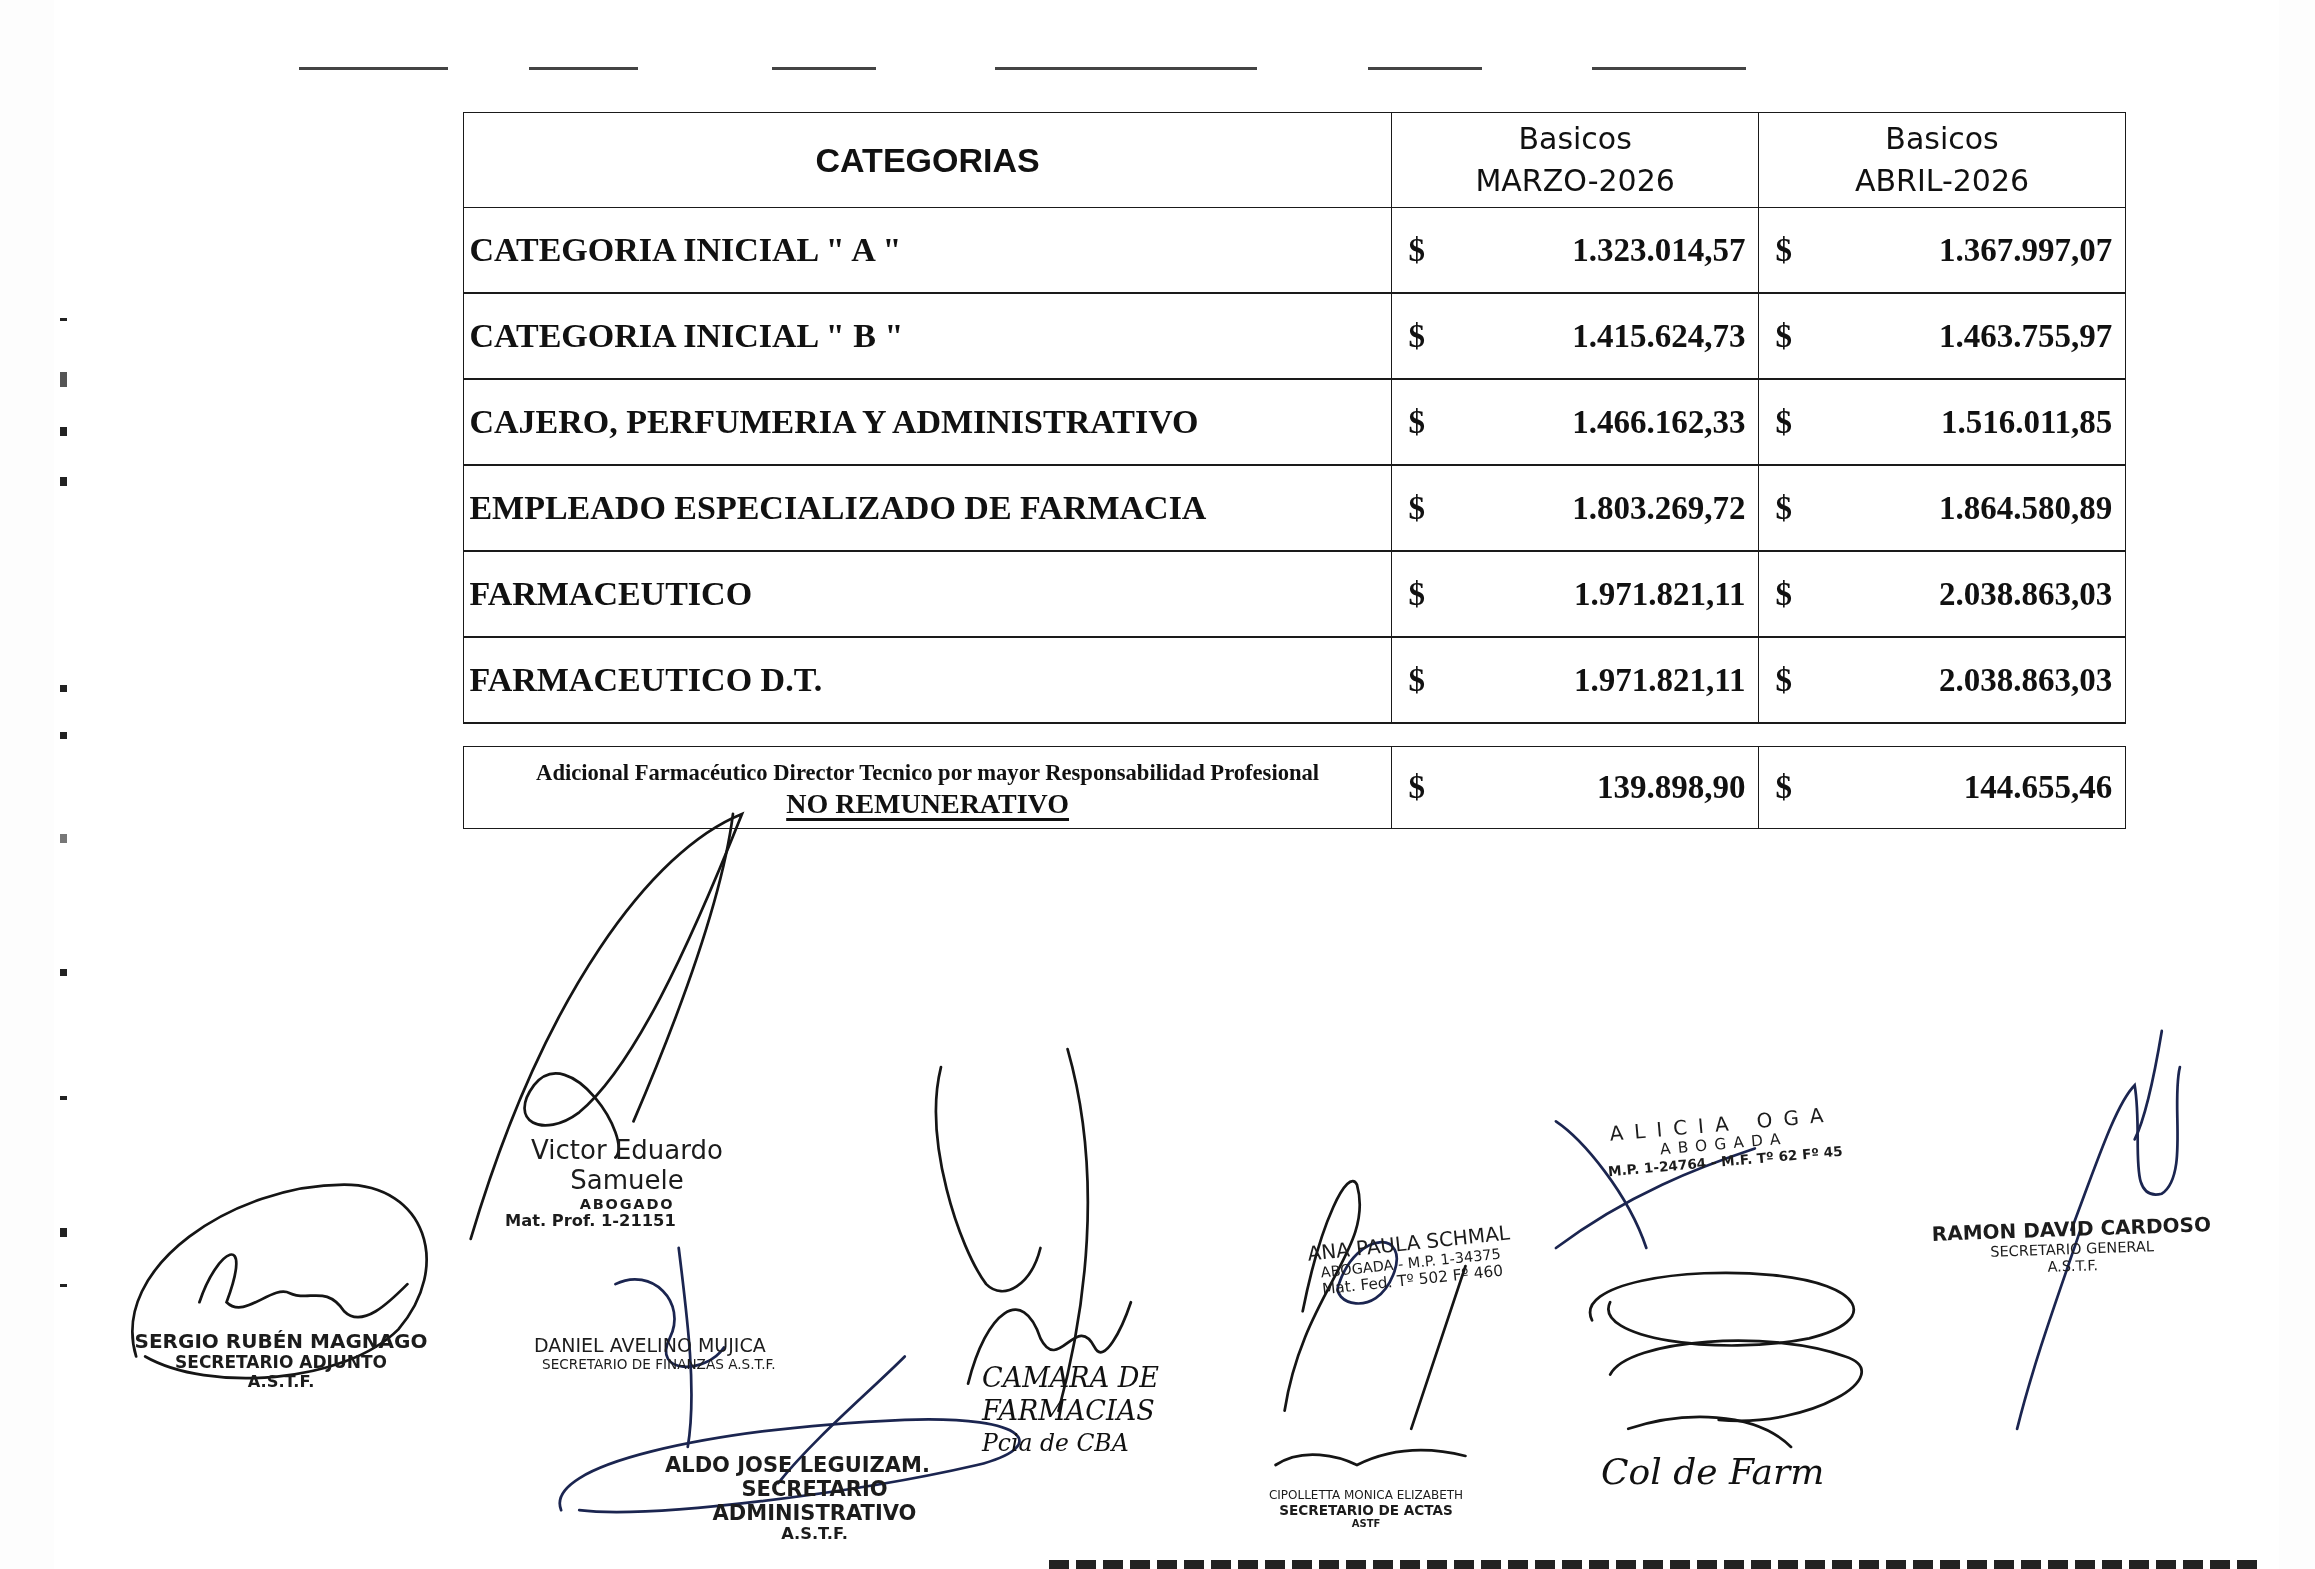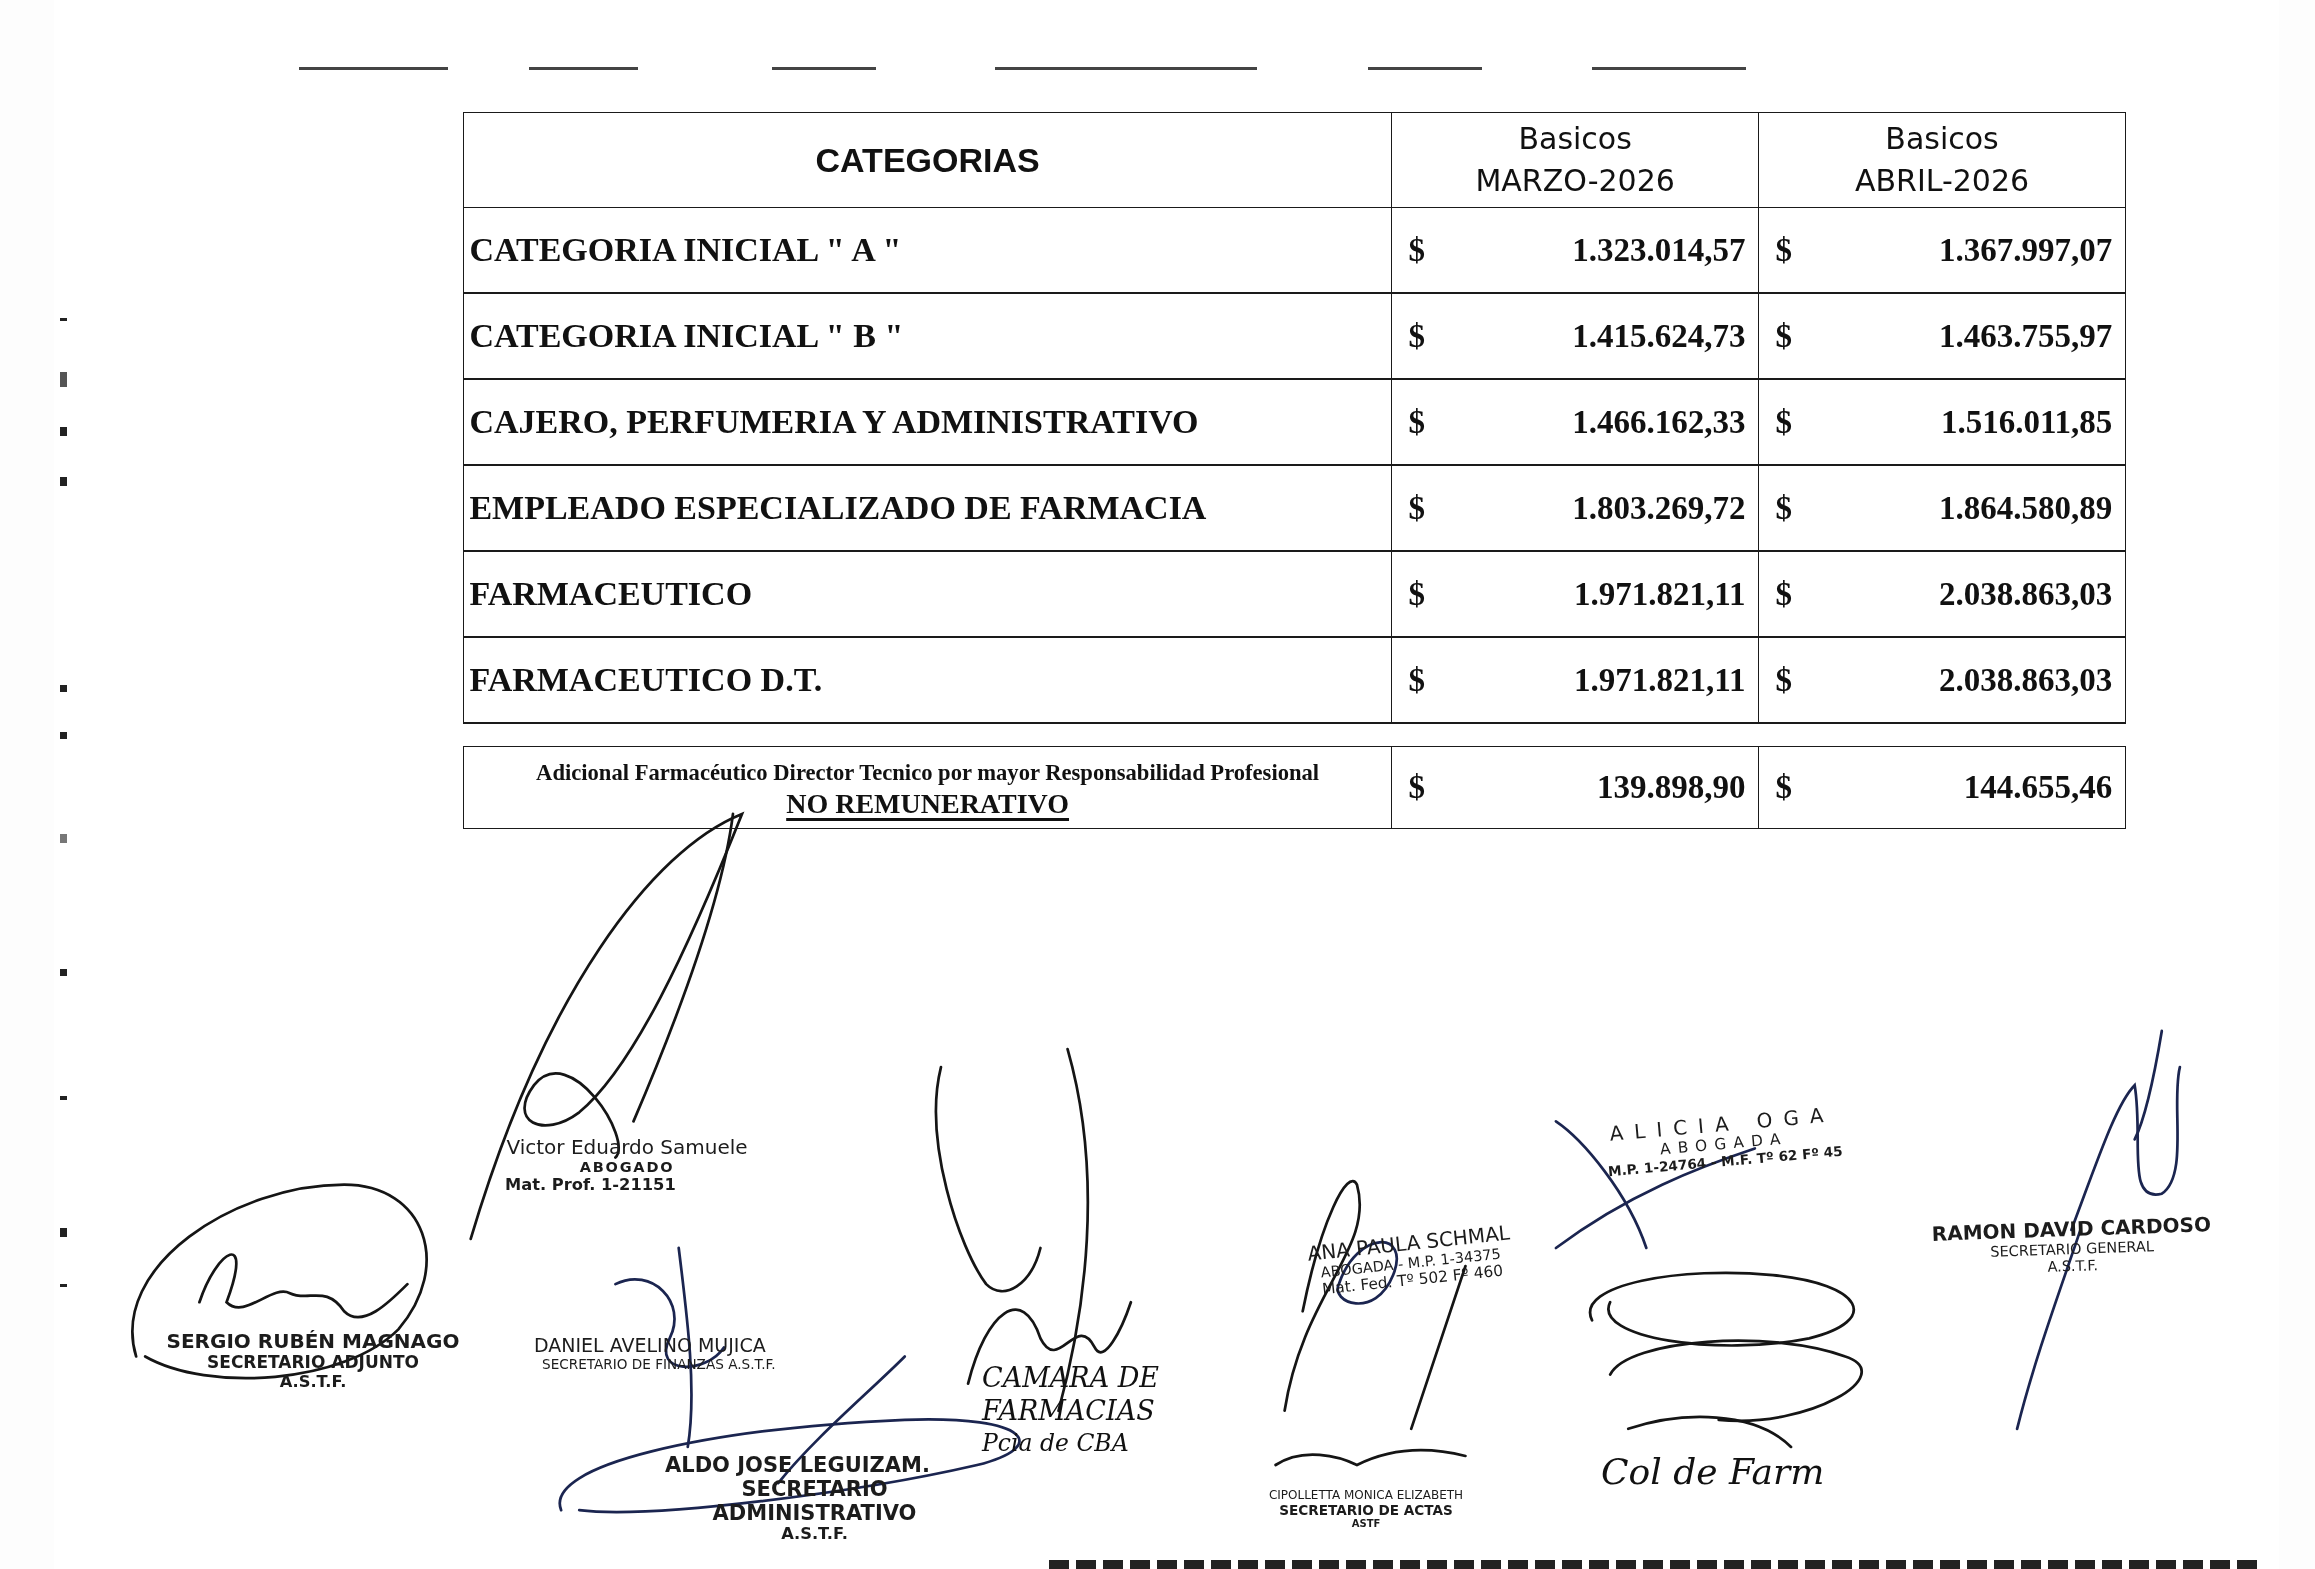--- a/index.html
+++ b/index.html
@@ -302,26 +302,26 @@
 
     <path d="M620 1670 C600 1620, 780 1580, 1000 1570 C1140 1565, 1160 1600, 1080 1620 C950 1650, 720 1680, 640 1670" stroke="#1b2550"></path>
     <path d="M860 1640 C900 1590, 960 1540, 1000 1500" stroke="#1b2550"></path>
 
     <path d="M680 1420 C720 1400, 760 1440, 740 1480 C720 1520, 780 1520, 800 1490" stroke="#1b2550"></path>
     <path d="M750 1380 C760 1460, 770 1540, 760 1600" stroke="#1b2550"></path>
   </g>
 </svg>
 
 <div class="stamp" style="left:496px;top:1136px;width:262px;">
-  <span class="nm" style="font-size:20px;font-weight:normal;">Victor Eduardo Samuele</span>
+  <span class="nm" style="font-size:26px;font-weight:normal;">Victor Eduardo Samuele</span>
   <span class="rl" style="font-size:14.5px;letter-spacing:1.8px;">ABOGADO</span>
   <span class="org" style="font-size:16.3px;text-align:left;padding-left:9px;">Mat. Prof. 1-21151</span>
 </div>
 
-<div class="stamp" style="left:127px;top:1330px;width:308px;margin-left:32px;">
+<div class="stamp" style="left:127px;top:1330px;width:308px;">
   <span class="nm" style="font-size:20px;">SERGIO RUBÉN MAGNAGO</span>
   <span class="rl" style="font-size:17px;">SECRETARIO ADJUNTO</span>
   <span class="org" style="font-size:16.3px;">A.S.T.F.</span>
 </div>
 
 <div class="stamp" style="left:534px;top:1335px;width:280px;text-align:left;font-weight:normal;">
   <span class="nm" style="font-size:19px;">DANIEL AVELINO MUJICA</span>
   <span class="rl" style="font-size:13.6px;margin-left:8px;">SECRETARIO DE FINANZAS A.S.T.F.</span>
 </div>
 

